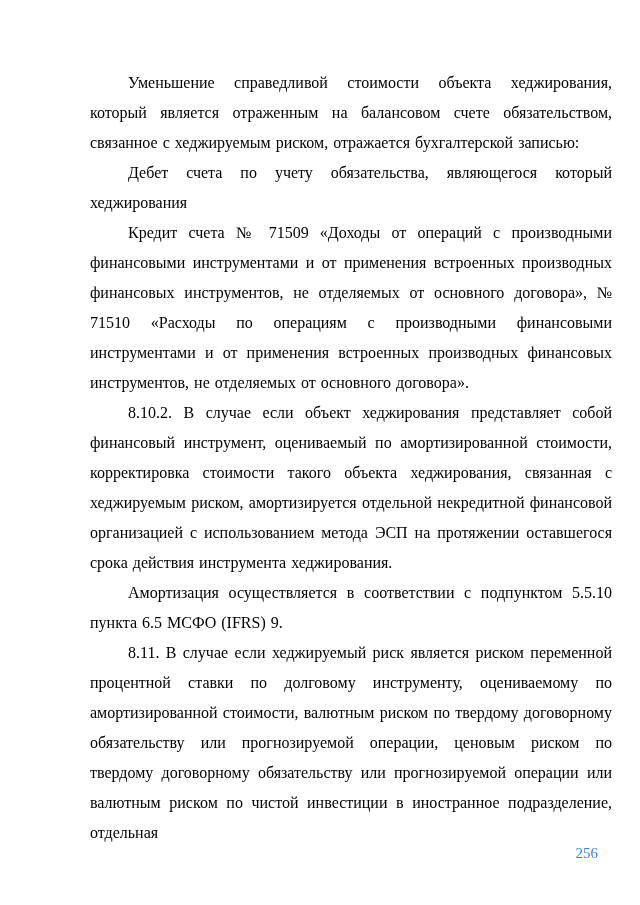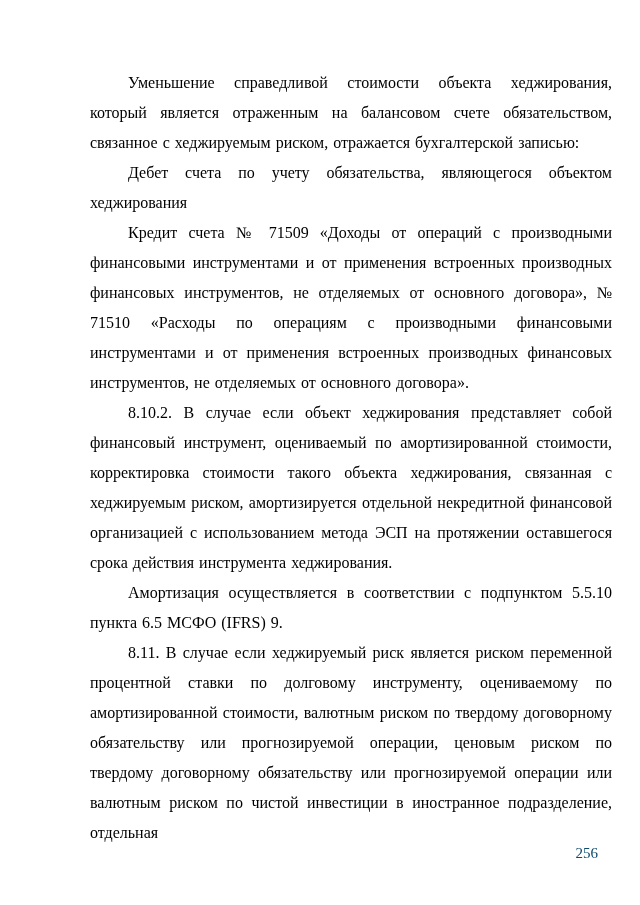--- a/index.html
+++ b/index.html
@@ -29,29 +29,29 @@
     text-align: justify;
     text-indent: 38px;
     word-spacing: 1px;
   }
   .page-number {
     position: absolute;
     right: 42px;
     bottom: 44px;
     font-size: 15px;
     line-height: 15px;
-    color: #0c4a6e;
+    color: #3b82f6;
   }
 </style>
 </head>
 <body>
 
 <div class="page">
   <div class="content">
     <p class="para">Уменьшение справедливой стоимости объекта хеджирования, который является отраженным на балансовом счете обязательством, связанное с хеджируемым риском, отражается бухгалтерской записью:</p>
-    <p class="para">Дебет счета по учету обязательства, являющегося объектом хеджирования</p>
+    <p class="para">Дебет счета по учету обязательства, являющегося который хеджирования</p>
     <p class="para">Кредит счета № 71509 «Доходы от операций с производными финансовыми инструментами и от применения встроенных производных финансовых инструментов, не отделяемых от основного договора», № 71510 «Расходы по операциям с производными финансовыми инструментами и от применения встроенных производных финансовых инструментов, не отделяемых от основного договора».</p>
     <p class="para">8.10.2. В случае если объект хеджирования представляет собой финансовый инструмент, оцениваемый по амортизированной стоимости, корректировка стоимости такого объекта хеджирования, связанная с хеджируемым риском, амортизируется отдельной некредитной финансовой организацией с использованием метода ЭСП на протяжении оставшегося срока действия инструмента хеджирования.</p>
     <p class="para">Амортизация осуществляется в соответствии с подпунктом 5.5.10 пункта 6.5 МСФО (IFRS) 9.</p>
     <p class="para">8.11. В случае если хеджируемый риск является риском переменной процентной ставки по долговому инструменту, оцениваемому по амортизированной стоимости, валютным риском по твердому договорному обязательству или прогнозируемой операции, ценовым риском по твердому договорному обязательству или прогнозируемой операции или валютным риском по чистой инвестиции в иностранное подразделение, отдельная</p>
   </div>
   <div class="page-number">256</div>
 </div>
 
 </body></html>

